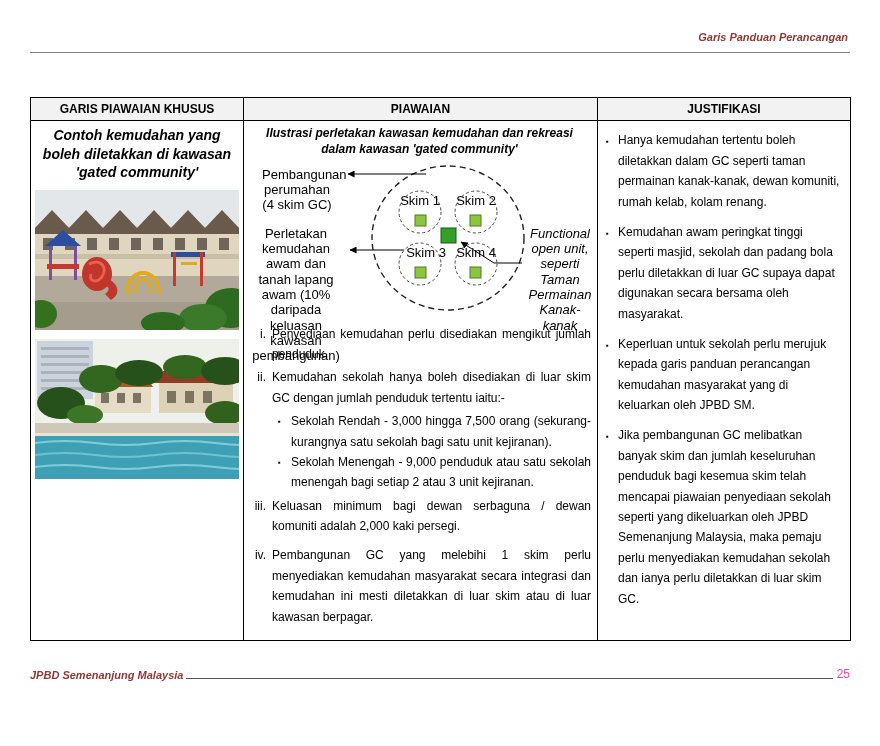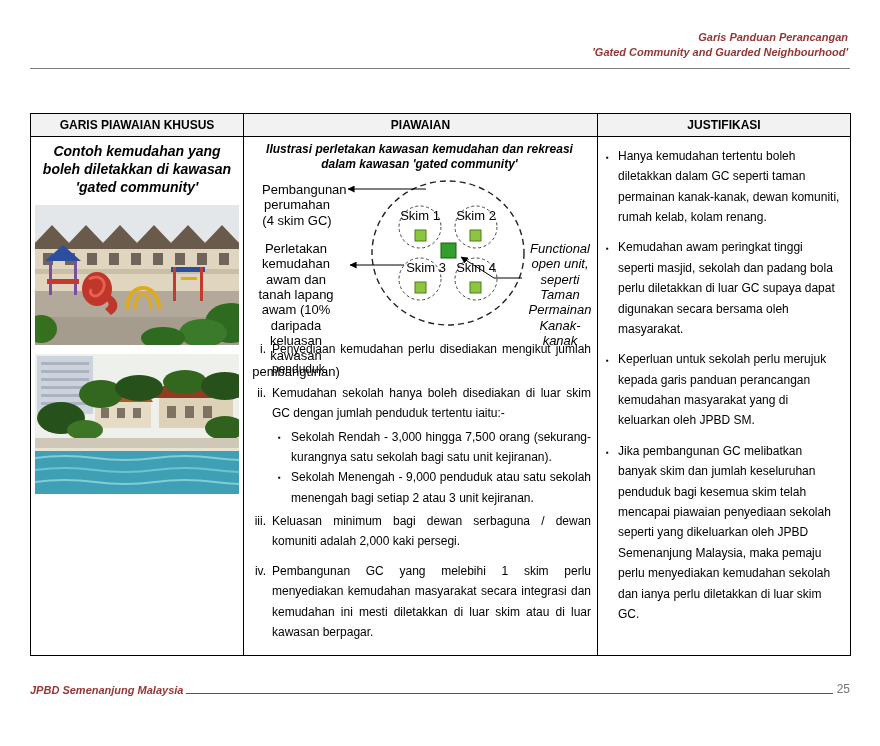--- a/index.html
+++ b/index.html
@@ -46,30 +46,29 @@
   
   td.justifikasi { padding:9px 8px 8px 5px; }
   .jb { display:flex; margin-bottom:10px; font-size:12px; line-height:1.7; }
   .jb .mark { flex:none; width:15px; font-size:8px; padding-top:5px; padding-left:3px; }
   .jb .txt { flex:1; text-align:left; }
 
   
   .footer { display:flex; align-items:flex-end; width:820px; margin-top:26px; font-size:11px; }
   .footer .flabel { color:#943634; font-style:italic; font-weight:bold; white-space:nowrap; padding-right:3px; }
   .footer .frule { flex:1; border-bottom:1px solid #555; height:1px; margin-bottom:2px; }
-  .footer .fpage { font-size:12px; color:#737373; padding-left:4px; }
+  .footer .fpage { font-size:12px; color:#ec4899; padding-left:4px; }
 </style>
 </head>
 <body>
 
 <div class="page">
 
   <div class="doc-header">
     <div>Garis Panduan Perancangan</div>
-    <div>'Gated Community and Guarded Neighbourhood'</div>
   </div>
   <div class="header-rule"></div>
 
   <table class="main">
     <colgroup>
         <col style="width:213px">
         <col style="width:354px">
         <col style="width:253px">
       </colgroup>
     <tbody>

